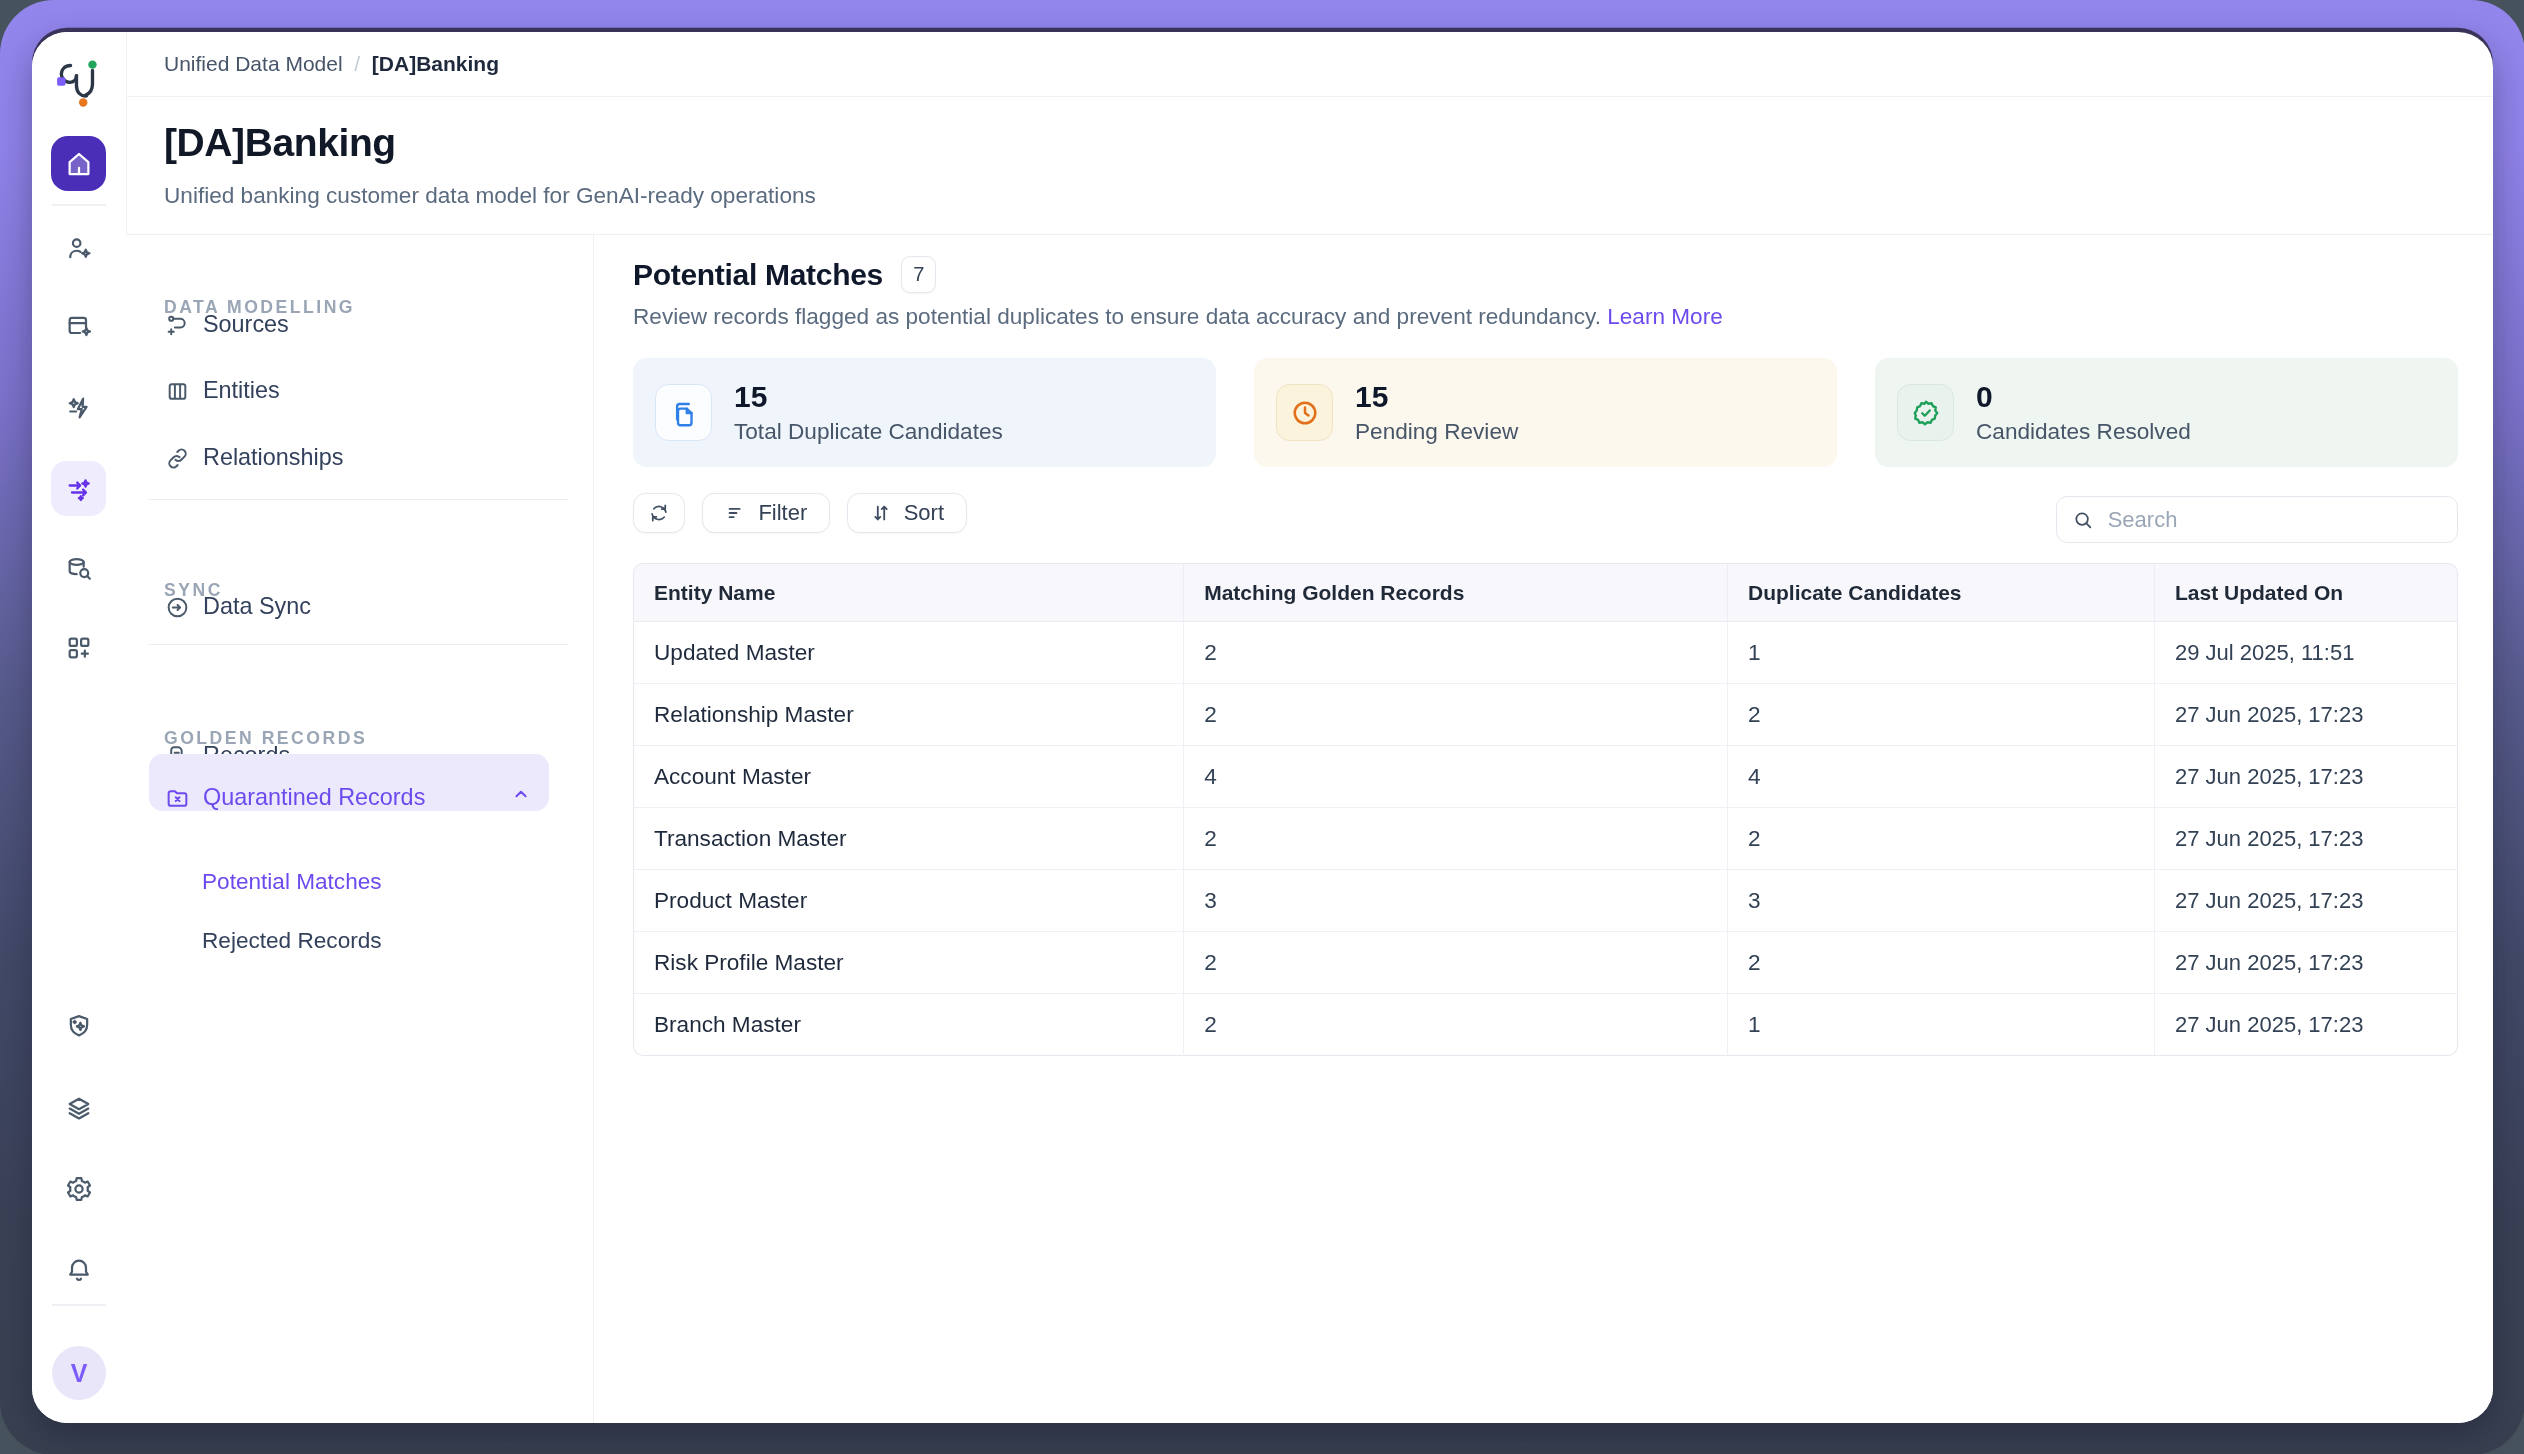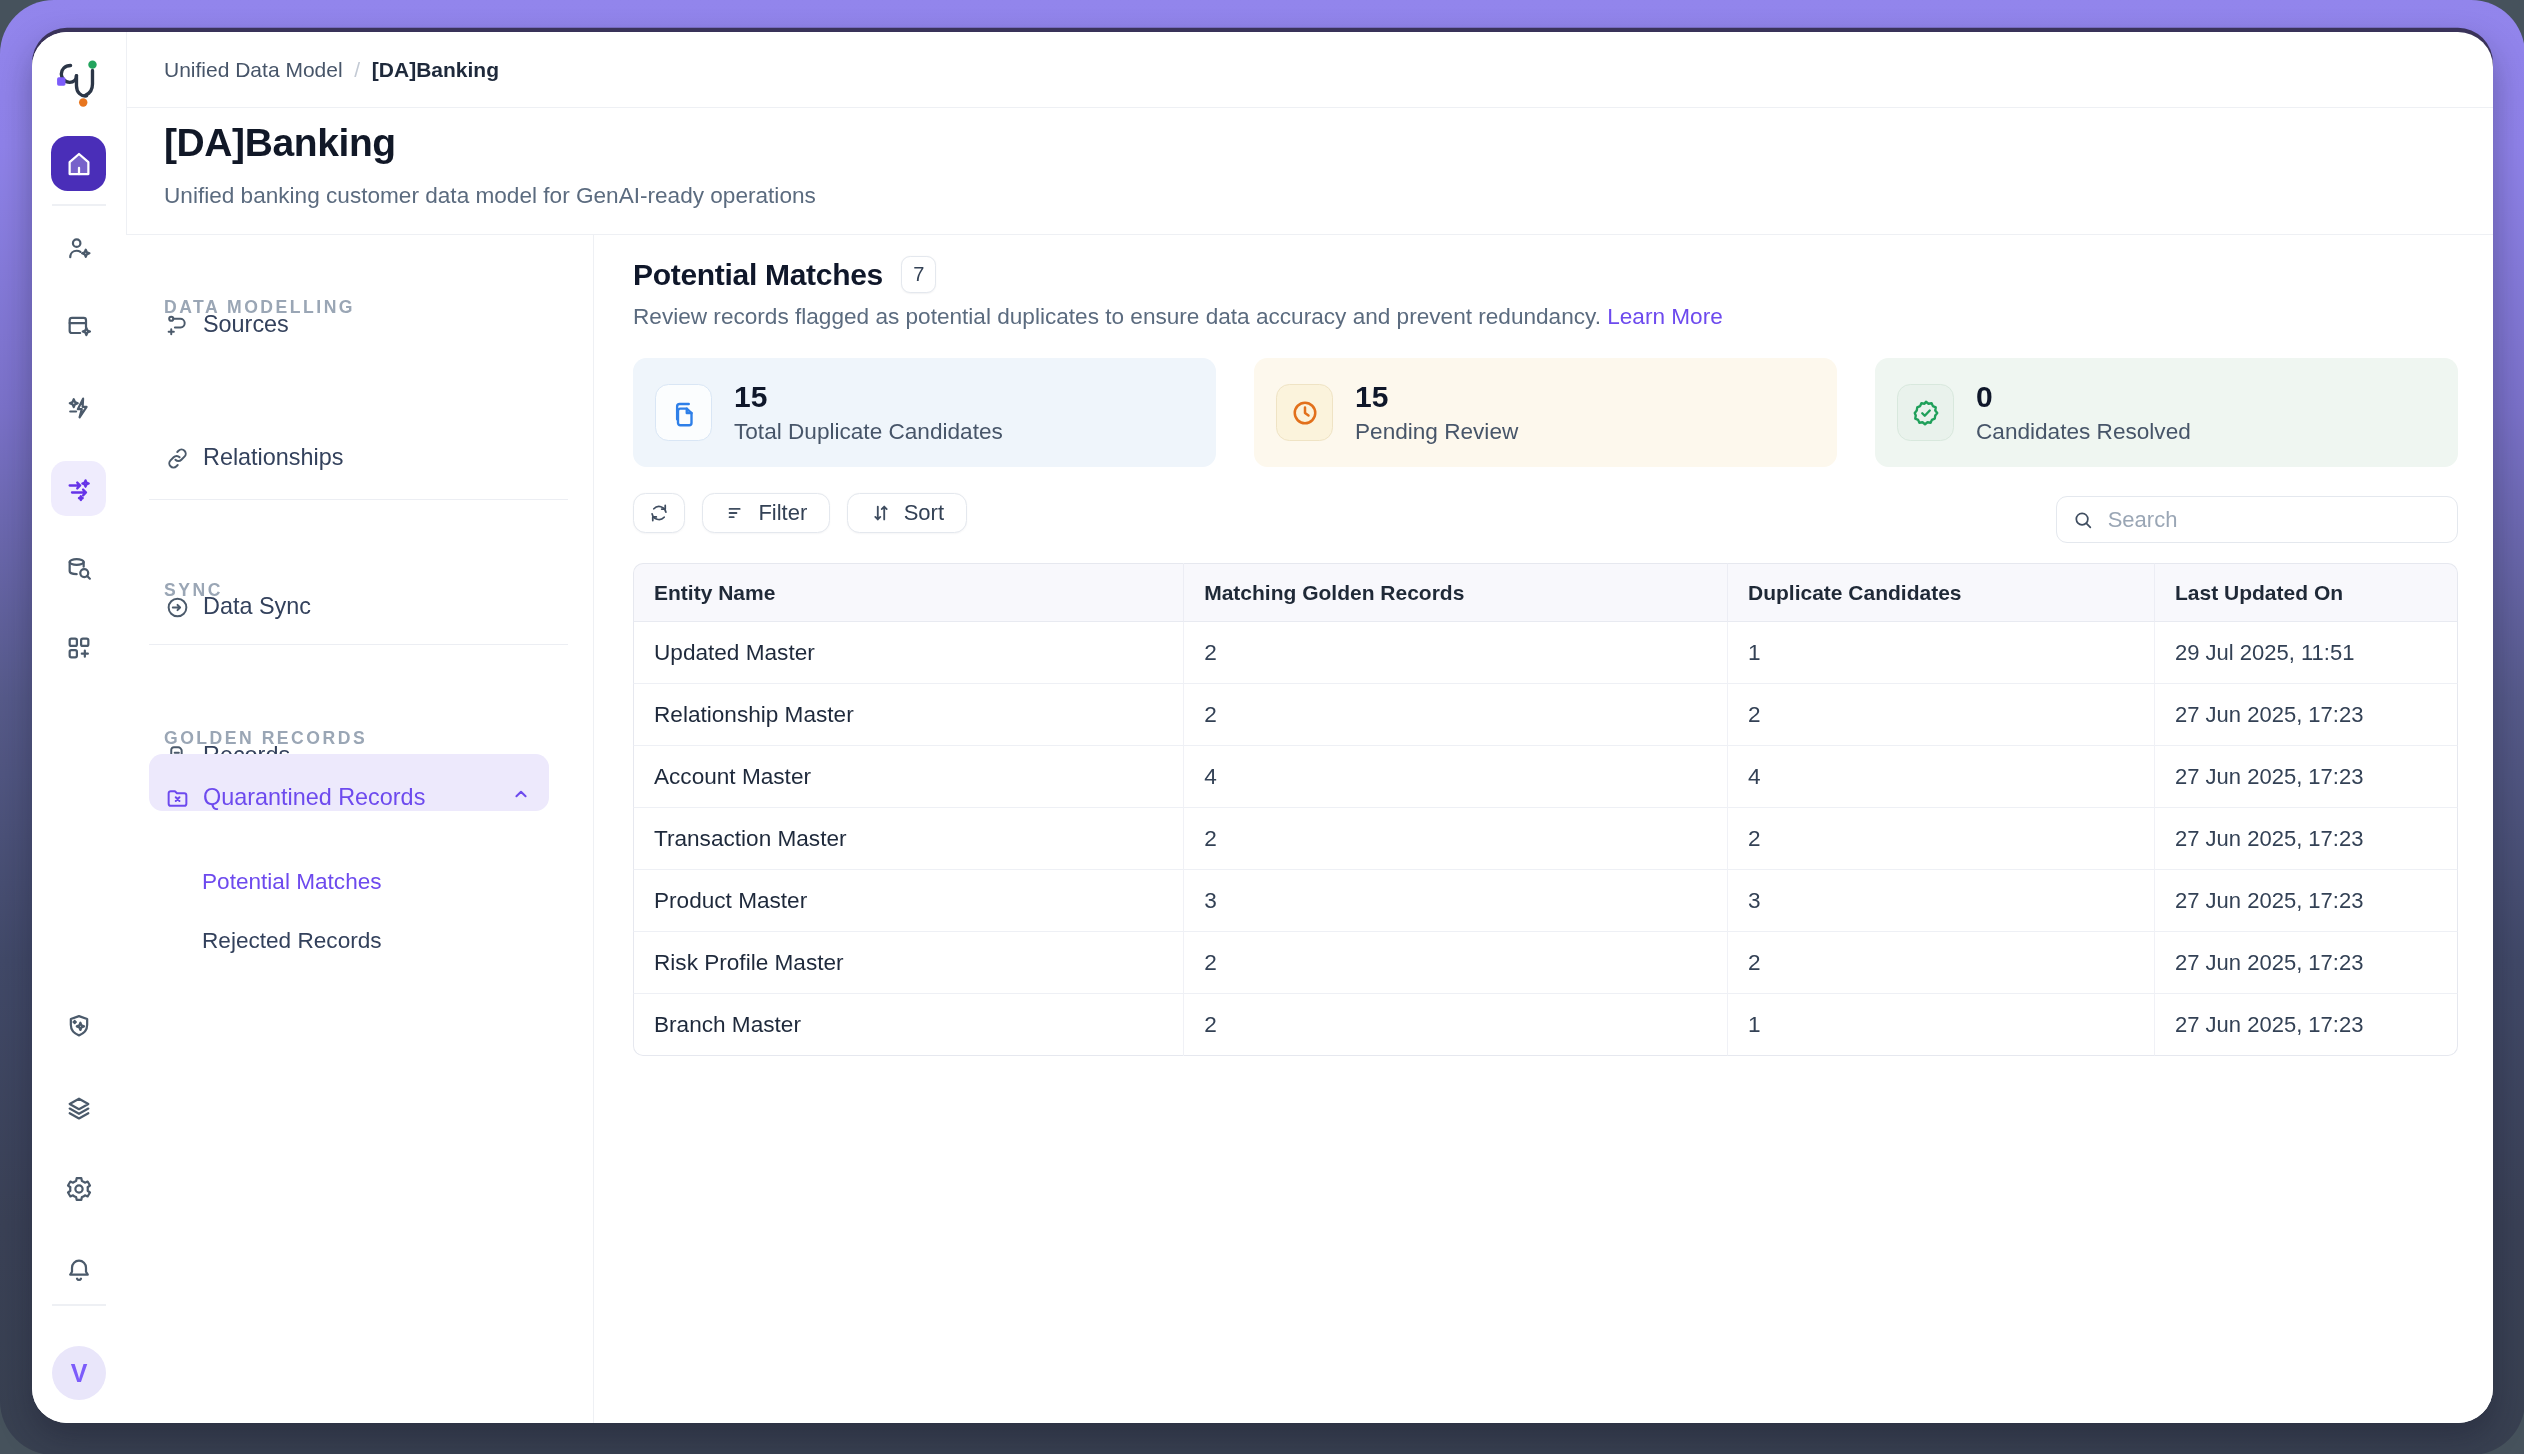--- a/index.html
+++ b/index.html
@@ -19,21 +19,21 @@
   .rail-div{position:absolute;left:20px;width:54px;height:1.7px;background:#EEF0F4;}
   .rail-btn{position:absolute;left:19px;width:55px;height:55px;border-radius:15px;display:flex;
     align-items:center;justify-content:center;color:#4B5A6B;}
   .rail-btn.active{background:#EFECFD;color:#6633E8;}
   .rail-btn svg{width:28px;height:28px;}
   .avatar{position:absolute;left:20px;top:1314px;width:54px;height:54px;border-radius:50%;
     background:#E9E6FA;display:flex;align-items:center;justify-content:center;
     color:#7C5CFA;font-size:25px;font-weight:700;}
 
   
-  .topbar{position:absolute;left:94px;top:0;right:0;height:76px;border-bottom:0.8px solid #EEF0F4;
+  .topbar{position:absolute;left:94px;top:0;right:0;height:65px;border-bottom:0.8px solid #EEF0F4;
     display:flex;align-items:center;padding-left:38px;box-sizing:border-box;}
   .crumb-root{font-size:21px;color:#475569;}
   .crumb-sep{font-size:21px;color:#C3CAD4;margin:0 11.7px;}
   .crumb-cur{font-size:21px;color:#1E293B;font-weight:700;}
   .pagehead{position:absolute;left:94px;top:66px;right:0;height:136px;border-bottom:0.8px solid #EEF0F4;}
   .page-title{position:absolute;left:38px;top:22.6px;font-size:39px;font-weight:700;color:#111827;letter-spacing:-0.4px;}
   .page-sub{position:absolute;left:38px;top:85px;font-size:22.6px;color:#5B6B7F;}
 
   
   .side{position:absolute;left:94px;top:203px;width:467px;bottom:0;border-right:0.8px solid #EEF0F4;background:#fff;}
@@ -223,20 +223,27 @@
       <div class="sec-label" style="top:18.4px">DATA MODELLING</div>
 
       <div class="side-item" style="top:56px">
         <svg viewBox="0 0 24 24" fill="none" stroke="currentColor" stroke-width="1.9" stroke-linecap="round" stroke-linejoin="round">
           <circle cx="6" cy="5.5" r="2"></circle>
             <path d="M8 5.5h6.5a4.2 4.2 0 0 1 .4 8.4H9.5"></path>
           <path d="M6 15.5v5M3.5 18h5"></path>
         </svg>
         <span>Sources</span>
       </div>
+      <div class="side-item" style="top:122px">
+        <svg viewBox="0 0 24 24" fill="none" stroke="currentColor" stroke-width="1.9" stroke-linejoin="round">
+          <rect x="4.5" y="5" width="15" height="14" rx="2"></rect>
+            <path d="M9.5 5v14M14.5 5v14"></path>
+        </svg>
+        <span>Entities</span>
+      </div>
       <div class="side-item" style="top:189px">
         <svg viewBox="0 0 24 24" fill="none" stroke="currentColor" stroke-width="1.9" stroke-linecap="round" stroke-linejoin="round">
           <path d="M10 13.2a4 4 0 0 0 5.7 0l3-3a4 4 0 0 0-5.7-5.7L11.8 5.7"></path>
           <path d="M14 10.8a4 4 0 0 0-5.7 0l-3 3a4 4 0 0 0 5.7 5.7l1.2-1.2"></path>
         </svg>
         <span>Relationships</span>
       </div>
 
       <div class="side-div" style="top:264px"></div>
       <div class="sec-label" style="top:301px">SYNC</div>

